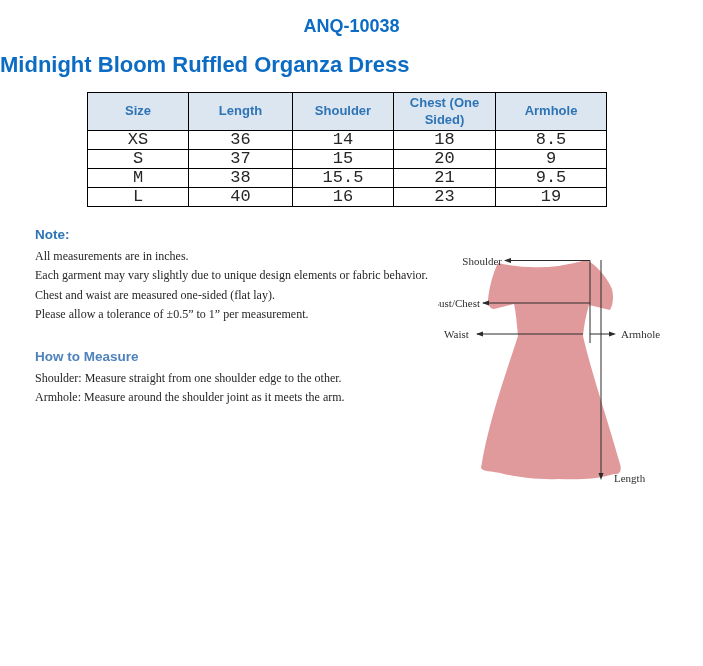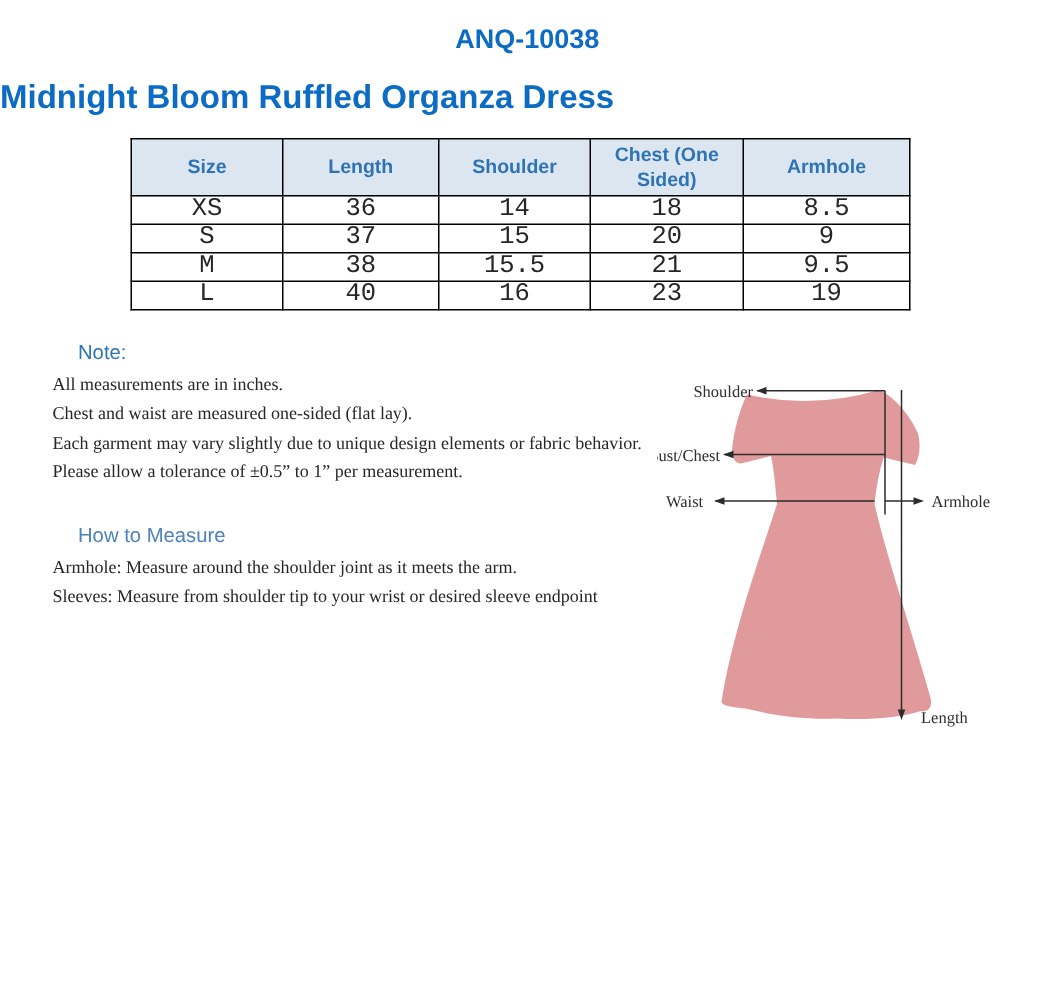--- a/index.html
+++ b/index.html
@@ -48,23 +48,23 @@
     border:1px solid #000;
     font-family:Liberation Mono, monospace;
     font-size:17px;
     text-align:center;
     padding:0 2px;
     height:14.5px;
     line-height:1.05;
     vertical-align:middle;
   }
   .section-heading{
-    position:absolute;left:52px;
+    position:absolute;left:35px;
     font-family:"Liberation Sans",sans-serif;
-    font-weight:normal;font-size:13.5px;
+    font-weight:bold;font-size:13.5px;
   }
   #note-heading{top:227px;color:var(--heading-blue);}
   #howto-heading{top:349px;color:var(--subheading-blue);}
   .body-text{
     position:absolute;left:35px;
     font-family:"Liberation Serif",serif;
     font-size:12px;
     line-height:19.3px;
     color:#262626;
   }
@@ -136,29 +136,29 @@
         <td>16</td>
         <td>23</td>
         <td>19</td>
       </tr>
     </tbody>
   </table>
 
   <div id="note-heading" class="section-heading">Note:</div>
   <div id="note-body" class="body-text">
     <p>All measurements are in inches.</p>
+    <p>Each garment may vary slightly due to unique design elements or fabric behavior.</p>
     <p>Chest and waist are measured one-sided (flat lay).</p>
-    <p>Each garment may vary slightly due to unique design elements or fabric behavior.</p>
     <p>Please allow a tolerance of ±0.5” to 1” per measurement.</p>
   </div>
 
   <div id="howto-heading" class="section-heading">How to Measure</div>
   <div id="howto-body" class="body-text">
+    <p>Shoulder: Measure straight from one shoulder edge to the other.</p>
     <p>Armhole: Measure around the shoulder joint as it meets the arm.</p>
-    <p>Sleeves: Measure from shoulder tip to your wrist or desired sleeve endpoint</p>
   </div>
 
   <div id="diagram">
     <svg width="260" height="250" viewBox="0 0 260 250" xmlns="http://www.w3.org/2000/svg">
 
       <path d="M 60 20
                Q 104 30 148 17
                C 156 20 168 32 174 46
                C 176 54 175 62 172 67
                L 151 62

